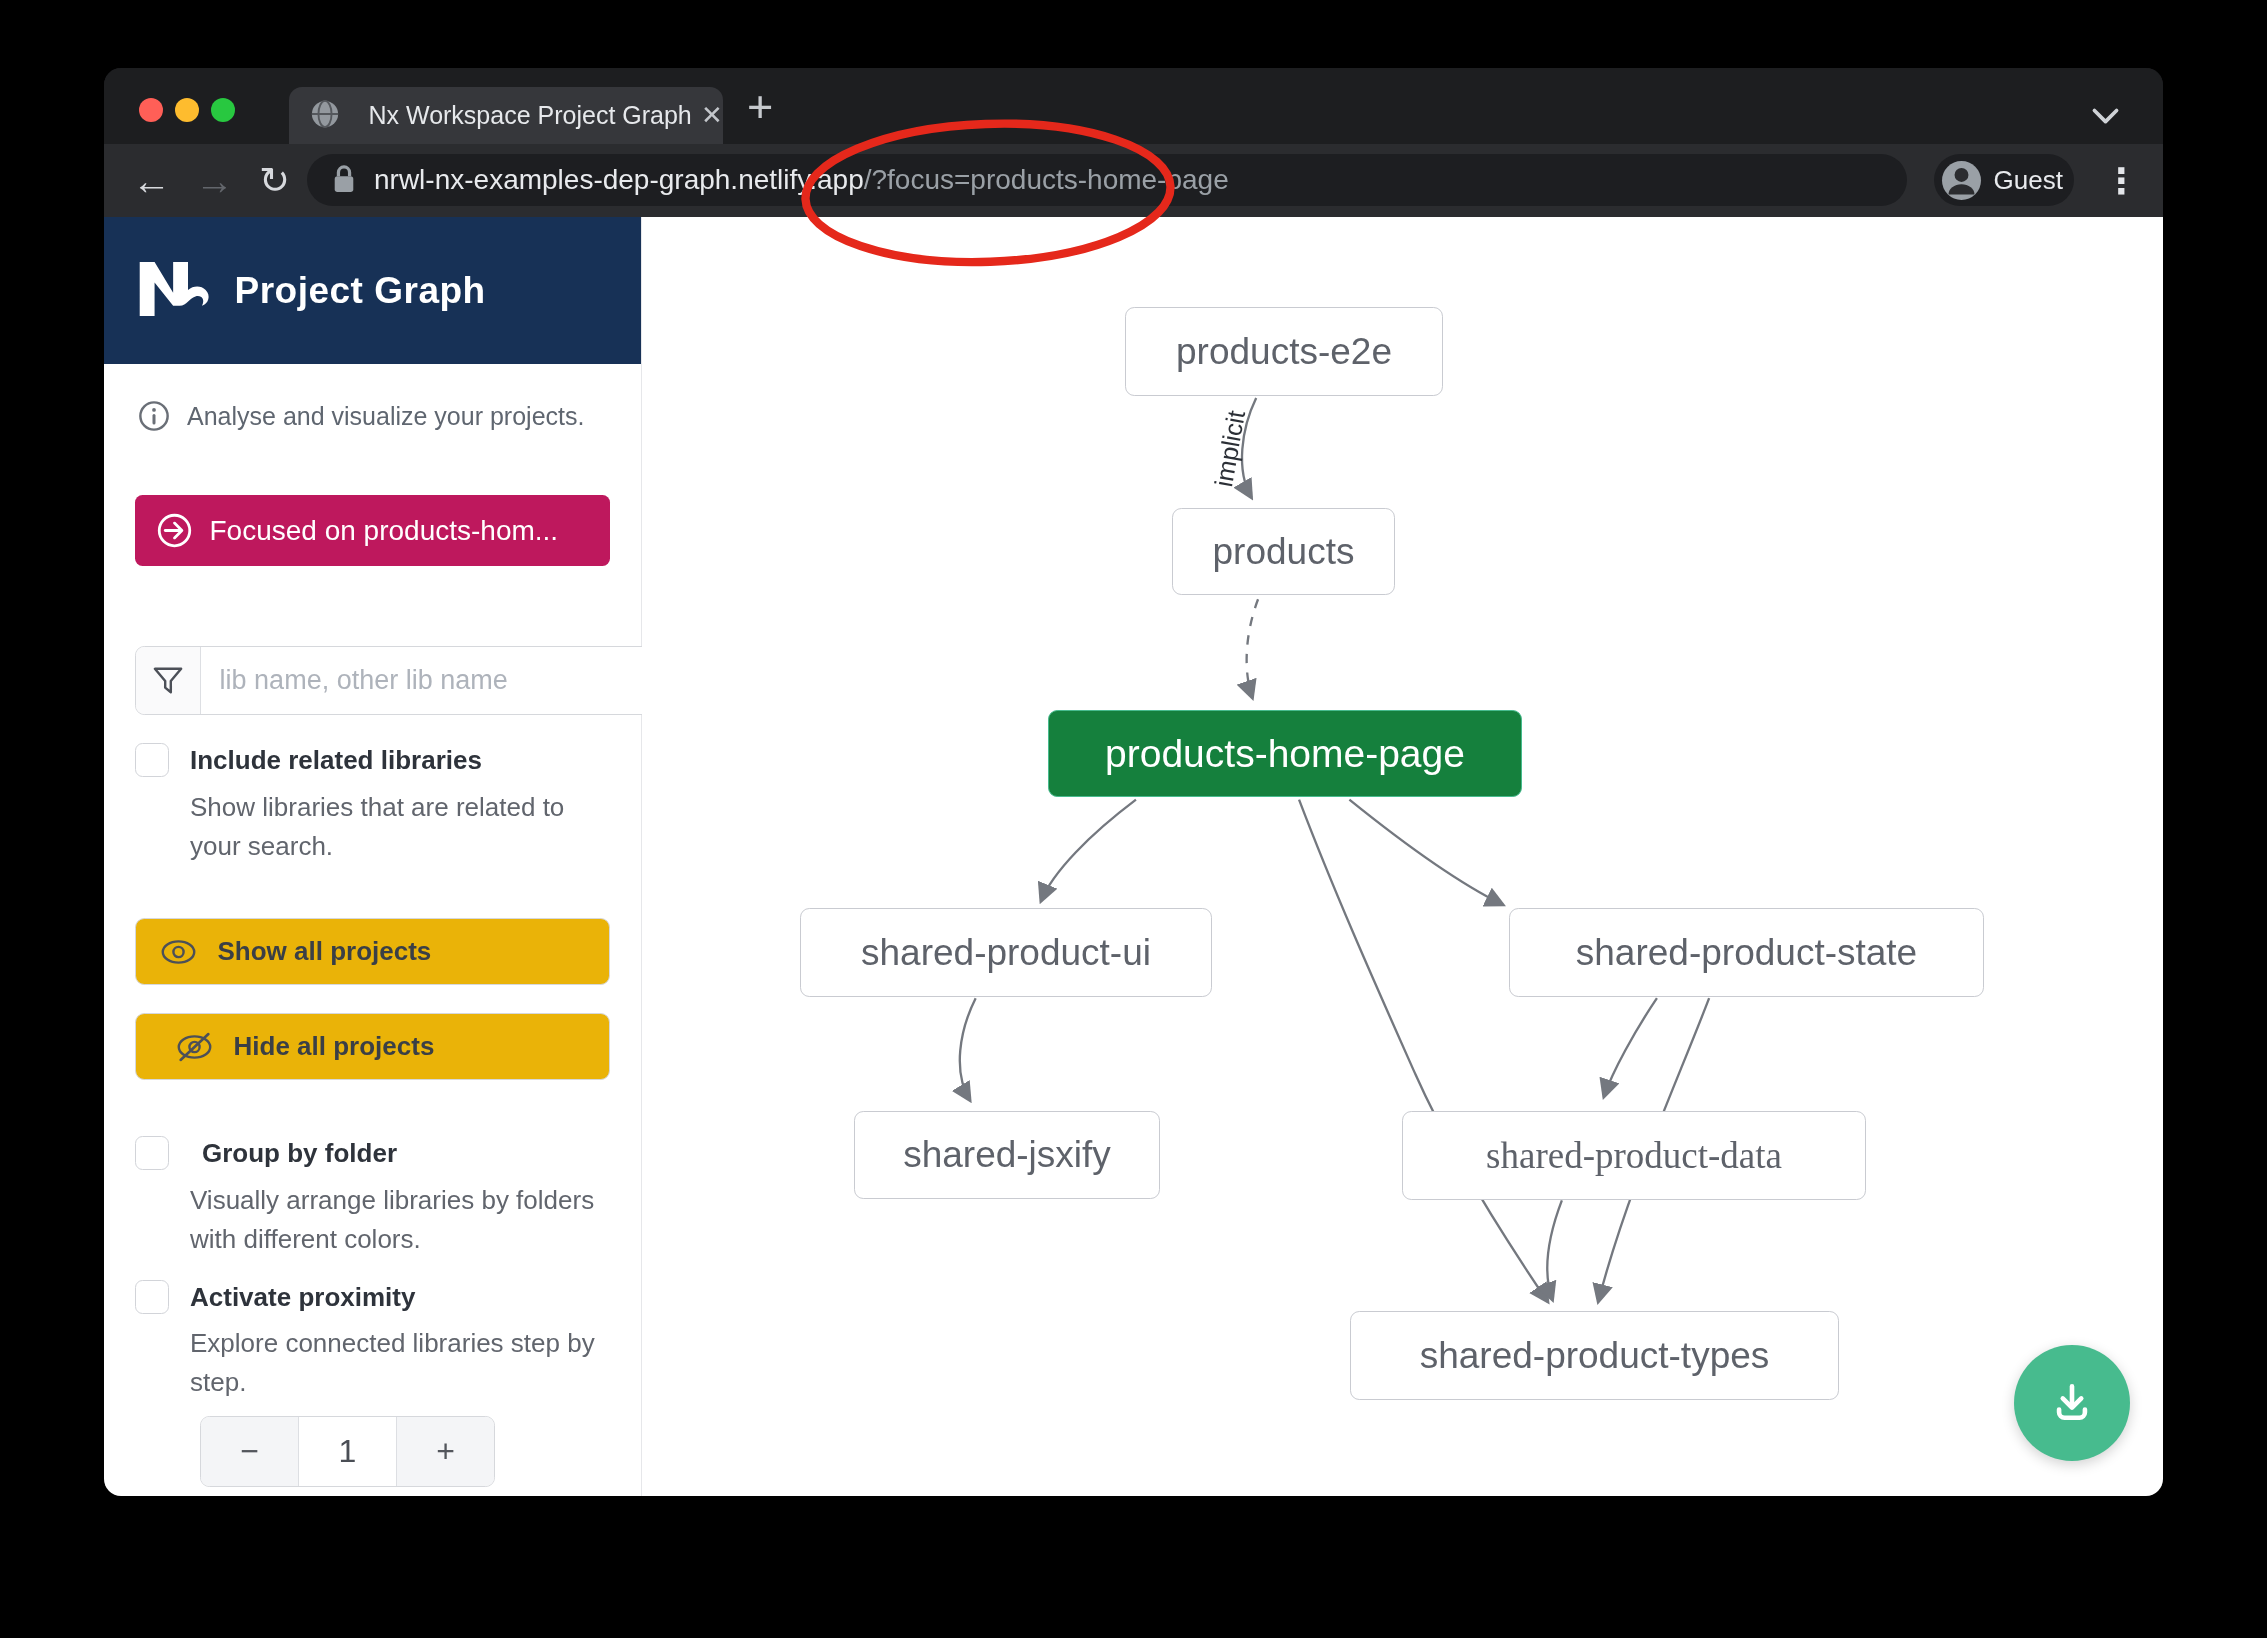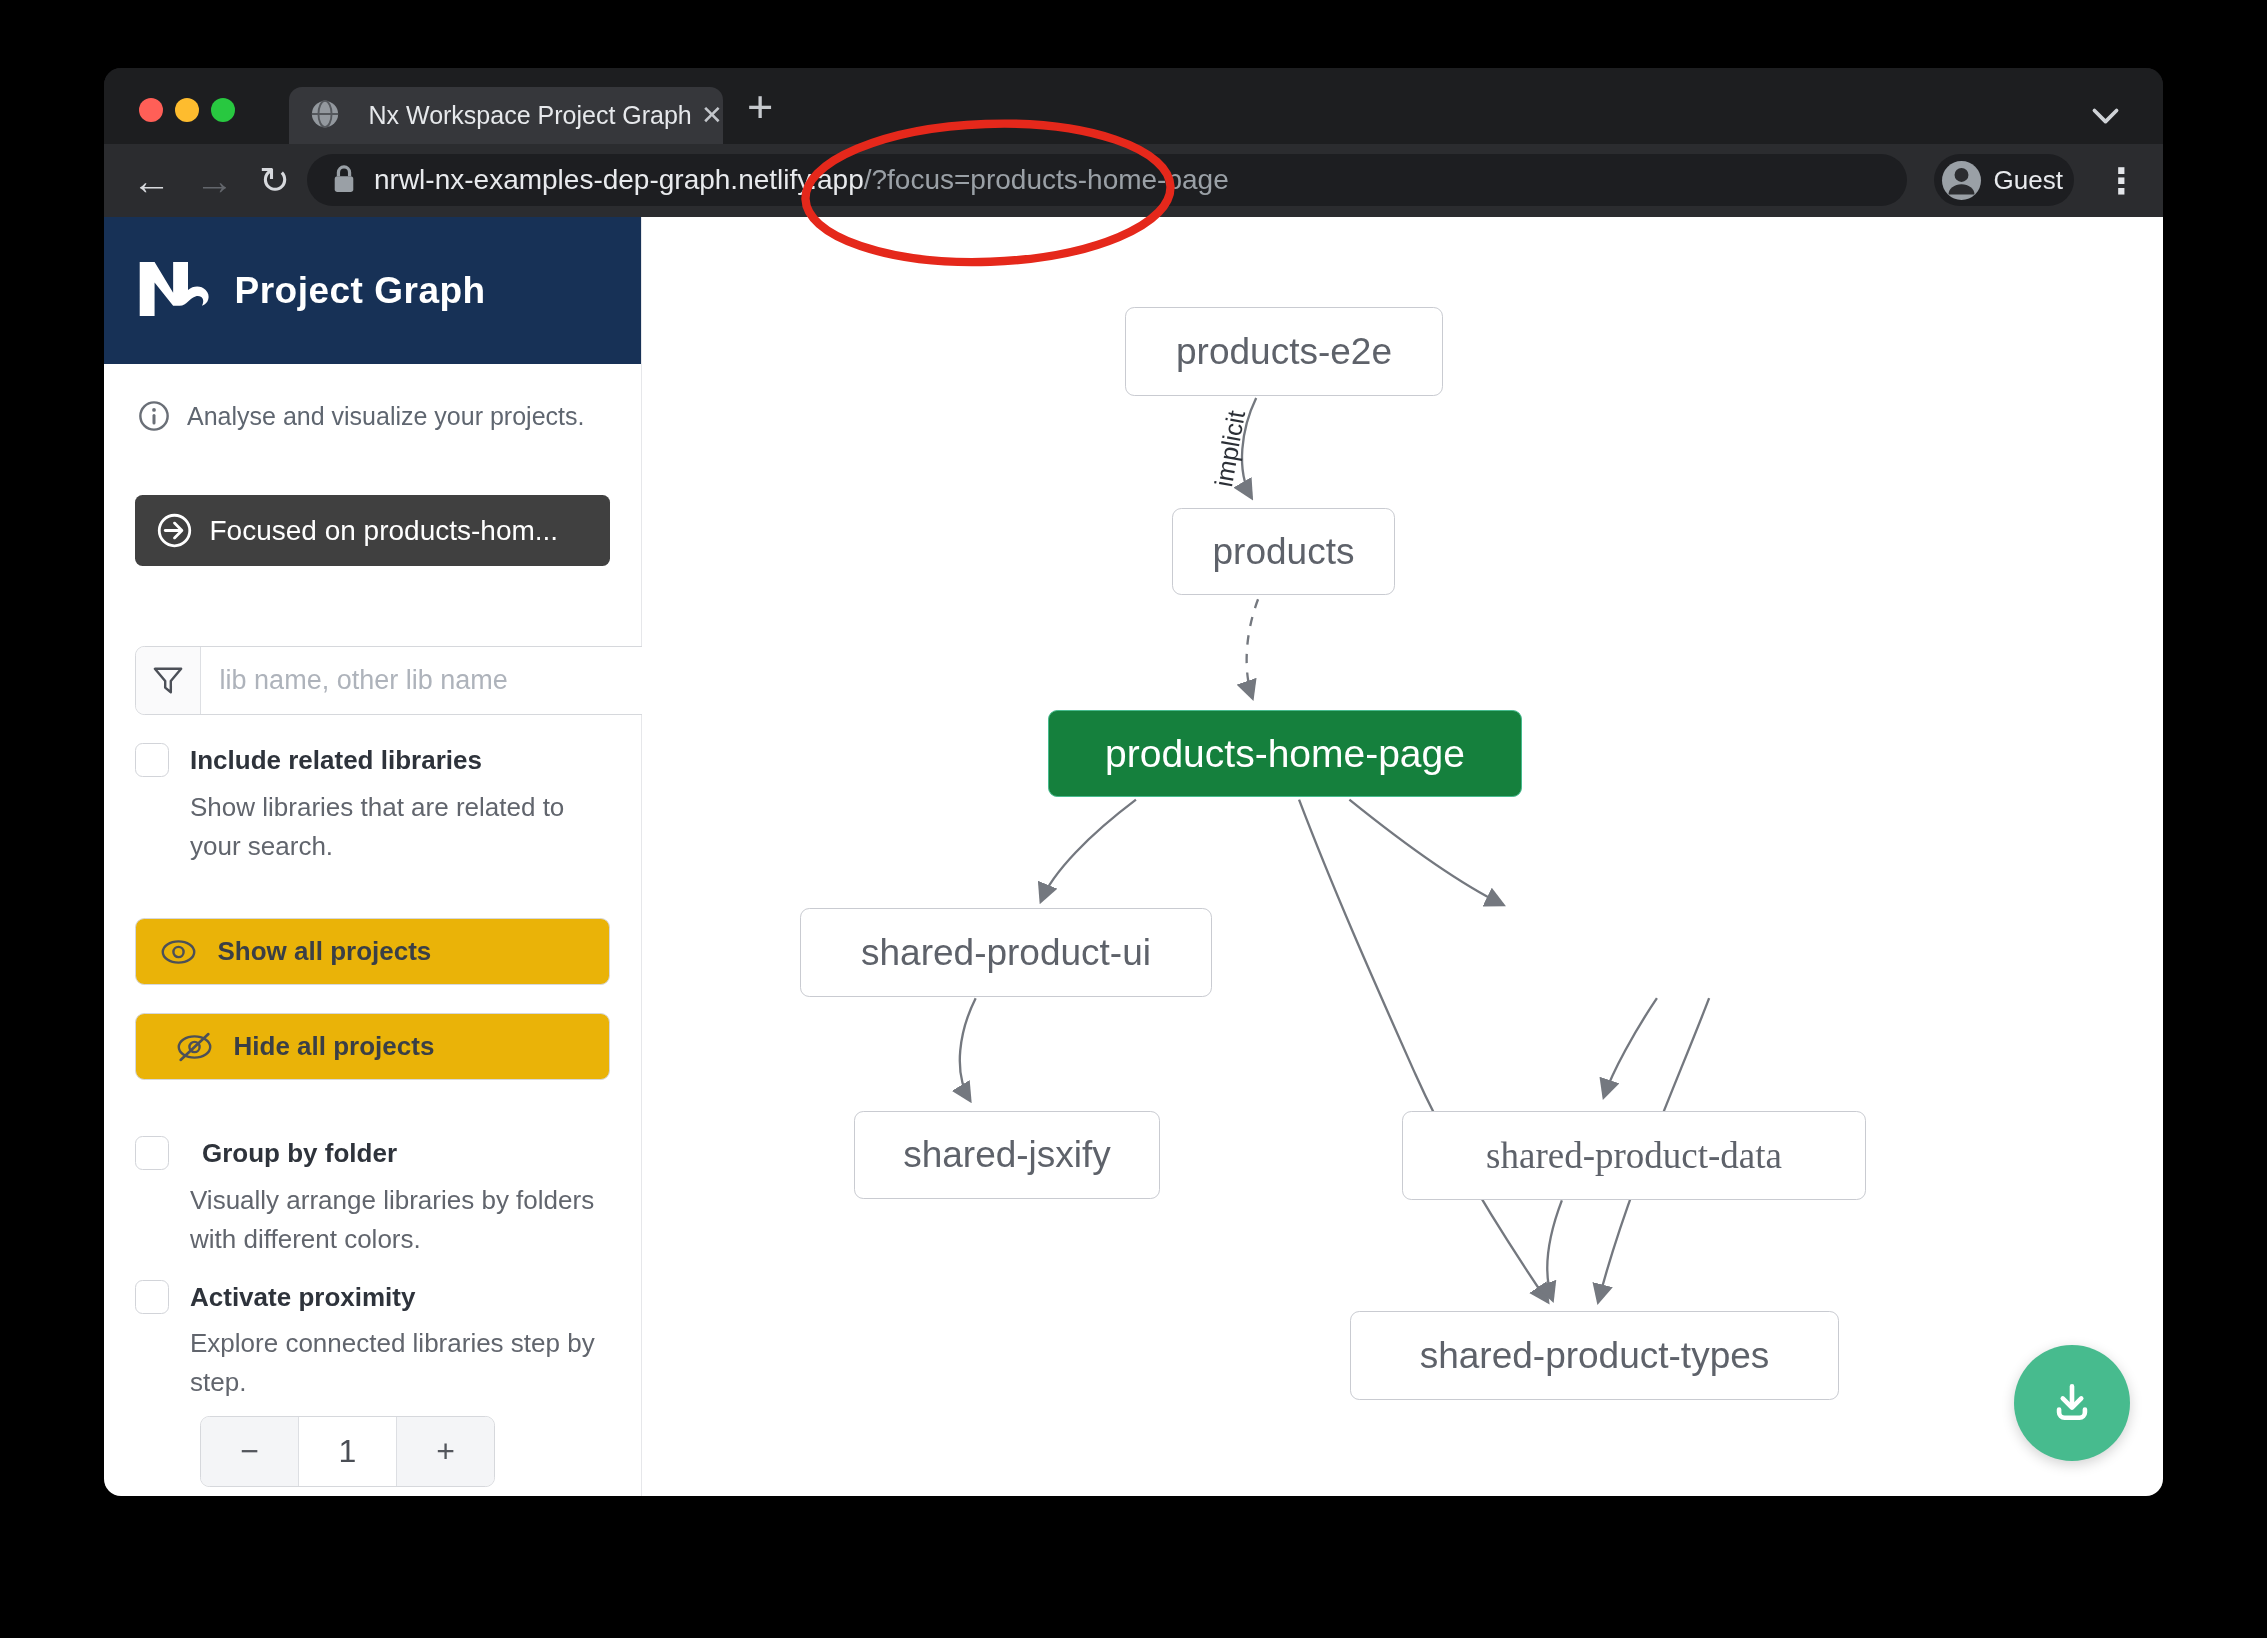--- a/index.html
+++ b/index.html
@@ -38,21 +38,21 @@
   .content { position:absolute; left:0; top:149px; width:100%; height:1279px; display:flex; }
   .sidebar { position:relative; width:538px; height:100%; background:#fff; border-right:0.9px solid #e6e7ea; flex:none; }
   .canvas { position:relative; flex:1; height:100%; background:#fff; }
 
   
   .brand { position:absolute; left:0; top:0; width:100%; height:147px; background:#173156;
            display:flex; align-items:center; padding-left:32px; }
   .brand-title { color:#fff; font-size:37px; font-weight:600; margin-left:20.5px; letter-spacing:0.5px; }
   .tagline-row { position:absolute; left:34px; top:183px; display:flex; align-items:flex-start; }
   .tagline { color:#5f6670; font-size:25px; margin-left:17px; margin-top:1.9px; }
-  .focus-btn { position:absolute; left:31px; top:278px; width:475px; height:71px; background:#404040;
+  .focus-btn { position:absolute; left:31px; top:278px; width:475px; height:71px; background:#be185d;
                border:none; border-radius:7.5px; color:#fff; font-size:28px; display:flex; align-items:center;
                padding-left:20.5px; cursor:pointer; font-family:inherit; }
   .focus-btn span { margin-left:17px; white-space:nowrap; }
   .filter { position:absolute; left:31px; top:429px; width:559px; height:69px; border:1.9px solid #d6d8dc;
             border-radius:9.3px; display:flex; overflow:hidden; background:#fff; }
   .filter-ic { width:65px; height:100%; background:#fafafb; border-right:1.9px solid #dddfe3;
                display:flex; align-items:center; justify-content:center; flex:none; }
   .filter input { flex:1; border:none; outline:none; font-size:27px; padding:0 18.6px; color:#30343b;
                   font-family:inherit; background:#fff; }
   .filter input::placeholder { color:#aeb3bb; }
@@ -238,20 +238,21 @@
         <path class="edge" d="M358,838 C341,872 333,917 352,948" marker-end="url(#arrow)"></path>
         <path class="edge" d="M1089,838 C1066,872 1041,917 1032,944" marker-end="url(#arrow)"></path>
         <path class="edge" d="M1145,838 C1111,927 1056,1047 1026,1164" marker-end="url(#arrow)"></path>
         <path class="edge" d="M987,1055 C971,1097 966,1132 977,1162" marker-end="url(#arrow)"></path>
       </svg>
 
       <div class="node" style="left:483px; top:90px;  width:318px; height:89px;">products-e2e</div>
       <div class="node" style="left:530px; top:291px; width:223px; height:87px;">products</div>
       <div class="node focused" style="left:406px; top:493px; width:474px; height:87px;">products-home-page</div>
       <div class="node" style="left:158px; top:691px; width:412px; height:89px;">shared-product-ui</div>
+      <div class="node" style="left:867px; top:691px; width:475px; height:89px;">shared-product-state</div>
       <div class="node" style="left:212px; top:894px; width:306px; height:88px;">shared-jsxify</div>
       <div class="node" style="left:760px; top:894px; width:464px; height:89px;font-family:Liberation Serif, serif;">shared-product-data</div>
       <div class="node" style="left:708px; top:1094px; width:489px; height:89px;">shared-product-types</div>
 
       <button class="download-fab">
         <span style="display:flex">
           <svg width="48" height="48" viewBox="0 0 52 52">
               <line x1="26" y1="8" x2="26" y2="30" stroke="#fff" stroke-width="5" stroke-linecap="round"></line>
               <polyline points="16,21 26,31 36,21" fill="none" stroke="#fff" stroke-width="5" stroke-linecap="round" stroke-linejoin="round"></polyline>
               <path d="M12 33 v3 a6 6 0 0 0 6 6 h16 a6 6 0 0 0 6 -6 v-3" fill="none" stroke="#fff" stroke-width="5" stroke-linecap="round"></path>

